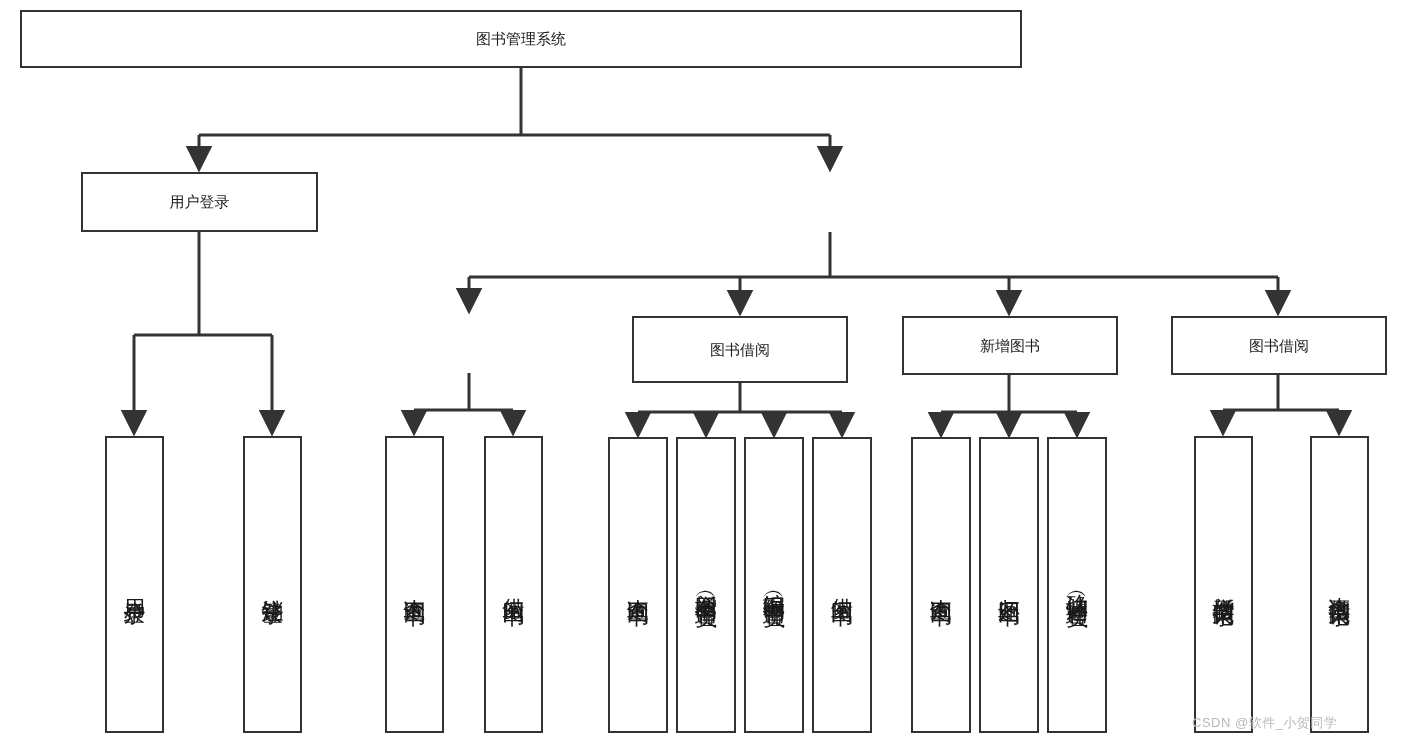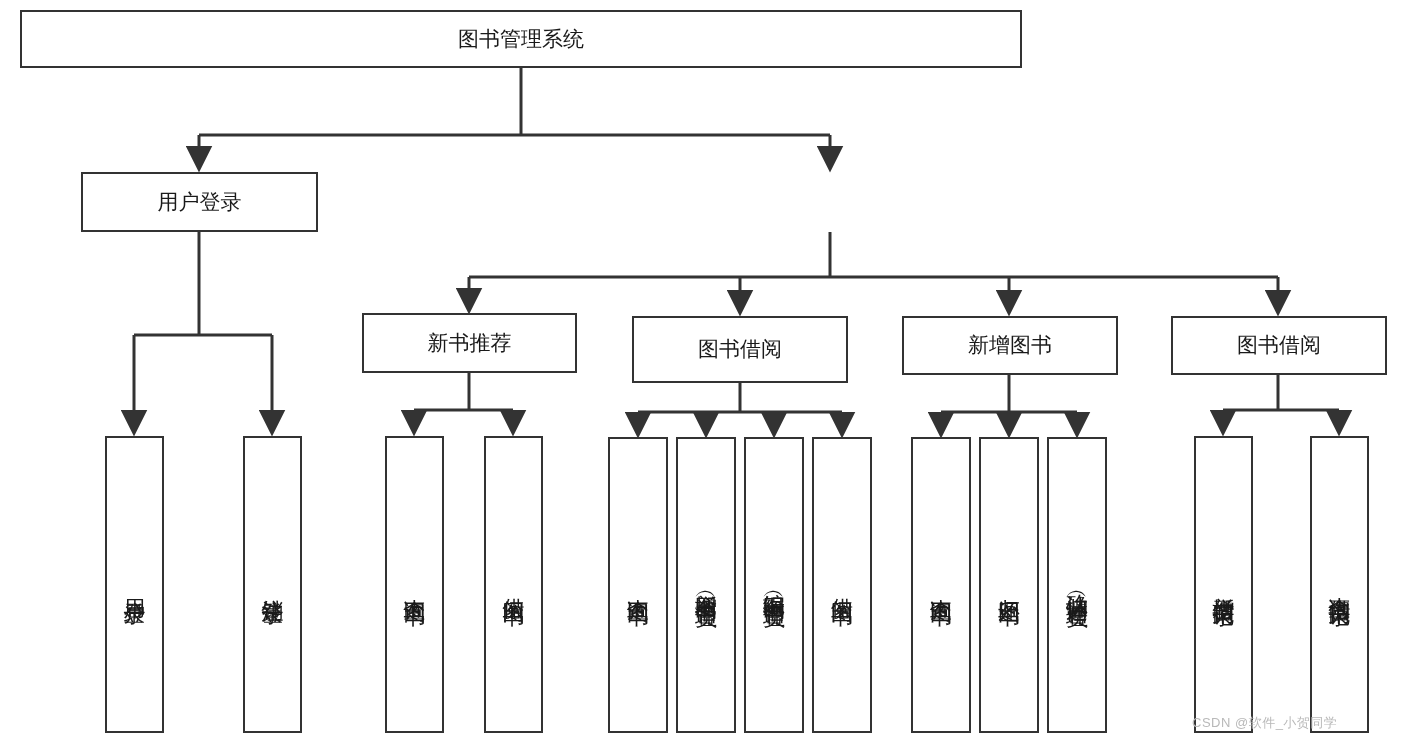--- a/index.html
+++ b/index.html
@@ -33,21 +33,21 @@
     align-items: center;
     justify-content: center;
   }
   .node-label {
     color: #1a1a1a;
     line-height: 1.05;
     text-align: center;
     white-space: nowrap;
   }
   .node.horizontal .node-label {
-    font-size: 21px;
+    font-size: 15px;
   }
   .node.vertical {
     align-items: center;
     justify-content: center;
   }
   .node.vertical .node-label {
     writing-mode: vertical-rl;
     text-orientation: upright;
     font-size: 22px;
     letter-spacing: 2px;
@@ -117,23 +117,20 @@
   </svg>
 
   <div class="node horizontal" style="left:20px; top:10px; width:1002px; height:58px;">
     <span class="node-label">图书管理系统</span>
   </div>
 
   <div class="node horizontal" style="left:81px; top:172px; width:237px; height:60px;">
     <span class="node-label">用户登录</span>
   </div>
 
-  <div class="node horizontal" style="left:362px; top:313px; width:215px; height:60px;">
-    <span class="node-label">新书推荐</span>
-  </div>
   <div class="node horizontal" style="left:632px; top:316px; width:216px; height:67px;">
     <span class="node-label">图书借阅</span>
   </div>
   <div class="node horizontal" style="left:902px; top:316px; width:216px; height:59px;">
     <span class="node-label">新增图书</span>
   </div>
   <div class="node horizontal" style="left:1171px; top:316px; width:216px; height:59px;">
     <span class="node-label">图书借阅</span>
   </div>
 

